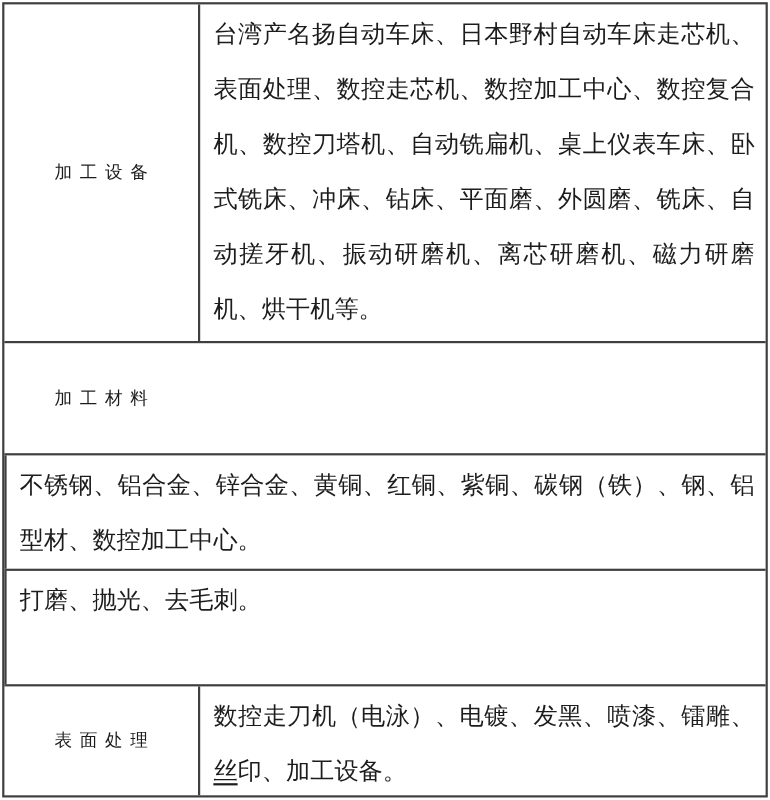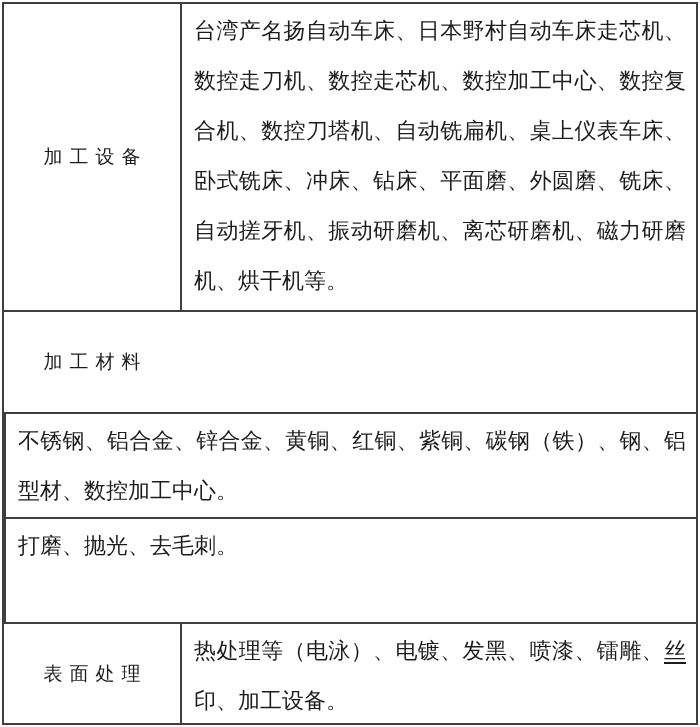--- a/index.html
+++ b/index.html
@@ -38,21 +38,21 @@
   }
   .cell{
     box-sizing:border-box;
   }
   .label{
     flex:0 0 176px;
     width:176px;
     display:flex;
     align-items:center;
     justify-content:center;
-    font-size:19px;
+    font-size:16px;
     letter-spacing:7px;
     padding-left:7px; 
     white-space:nowrap;
   }
   .content{
     flex:1;
     border-left:2px solid var(--border-color);
     padding:2px 10px 0 12px;
     font-size:22px;
     line-height:50px;
@@ -66,33 +66,33 @@
     text-underline-offset:4px;
   }
 </style>
 </head>
 <body>
 
 <div class="tbl">
 
   <div class="row">
     <div class="cell label">加工设备</div>
-    <div class="cell content">台湾产名扬自动车床、日本野村自动车床走芯机、数控走刀机、数控走芯机、数控加工中心、数控复合机、数控刀塔机、自动铣扁机、桌上仪表车床、卧式铣床、冲床、钻床、平面磨、外圆磨、铣床、自动搓牙机、振动研磨机、离芯研磨机、磁力研磨机、烘干机等。</div>
+    <div class="cell content">台湾产名扬自动车床、日本野村自动车床走芯机、表面处理、数控走芯机、数控加工中心、数控复合机、数控刀塔机、自动铣扁机、桌上仪表车床、卧式铣床、冲床、钻床、平面磨、外圆磨、铣床、自动搓牙机、振动研磨机、离芯研磨机、磁力研磨机、烘干机等。</div>
   </div>
 
   <div class="row">
     <div class="cell label">加工材料</div>
   </div>
 
   <div class="row">
     <div class="cell content">不锈钢、铝合金、锌合金、黄铜、红铜、紫铜、碳钢（铁）、钢、铝型材、数控加工中心。</div>
   </div>
 
   <div class="row">
     <div class="cell content">打磨、抛光、去毛刺。</div>
   </div>
 
   <div class="row">
     <div class="cell label">表面处理</div>
-    <div class="cell content"><span>热处理等（电泳）、电镀、发黑、喷漆、镭雕、</span><span class="underline">丝</span><span>印、加工设备。</span></div>
+    <div class="cell content"><span>数控走刀机（电泳）、电镀、发黑、喷漆、镭雕、</span><span class="underline">丝</span><span>印、加工设备。</span></div>
   </div>
 
 </div>
 
 </body></html>

